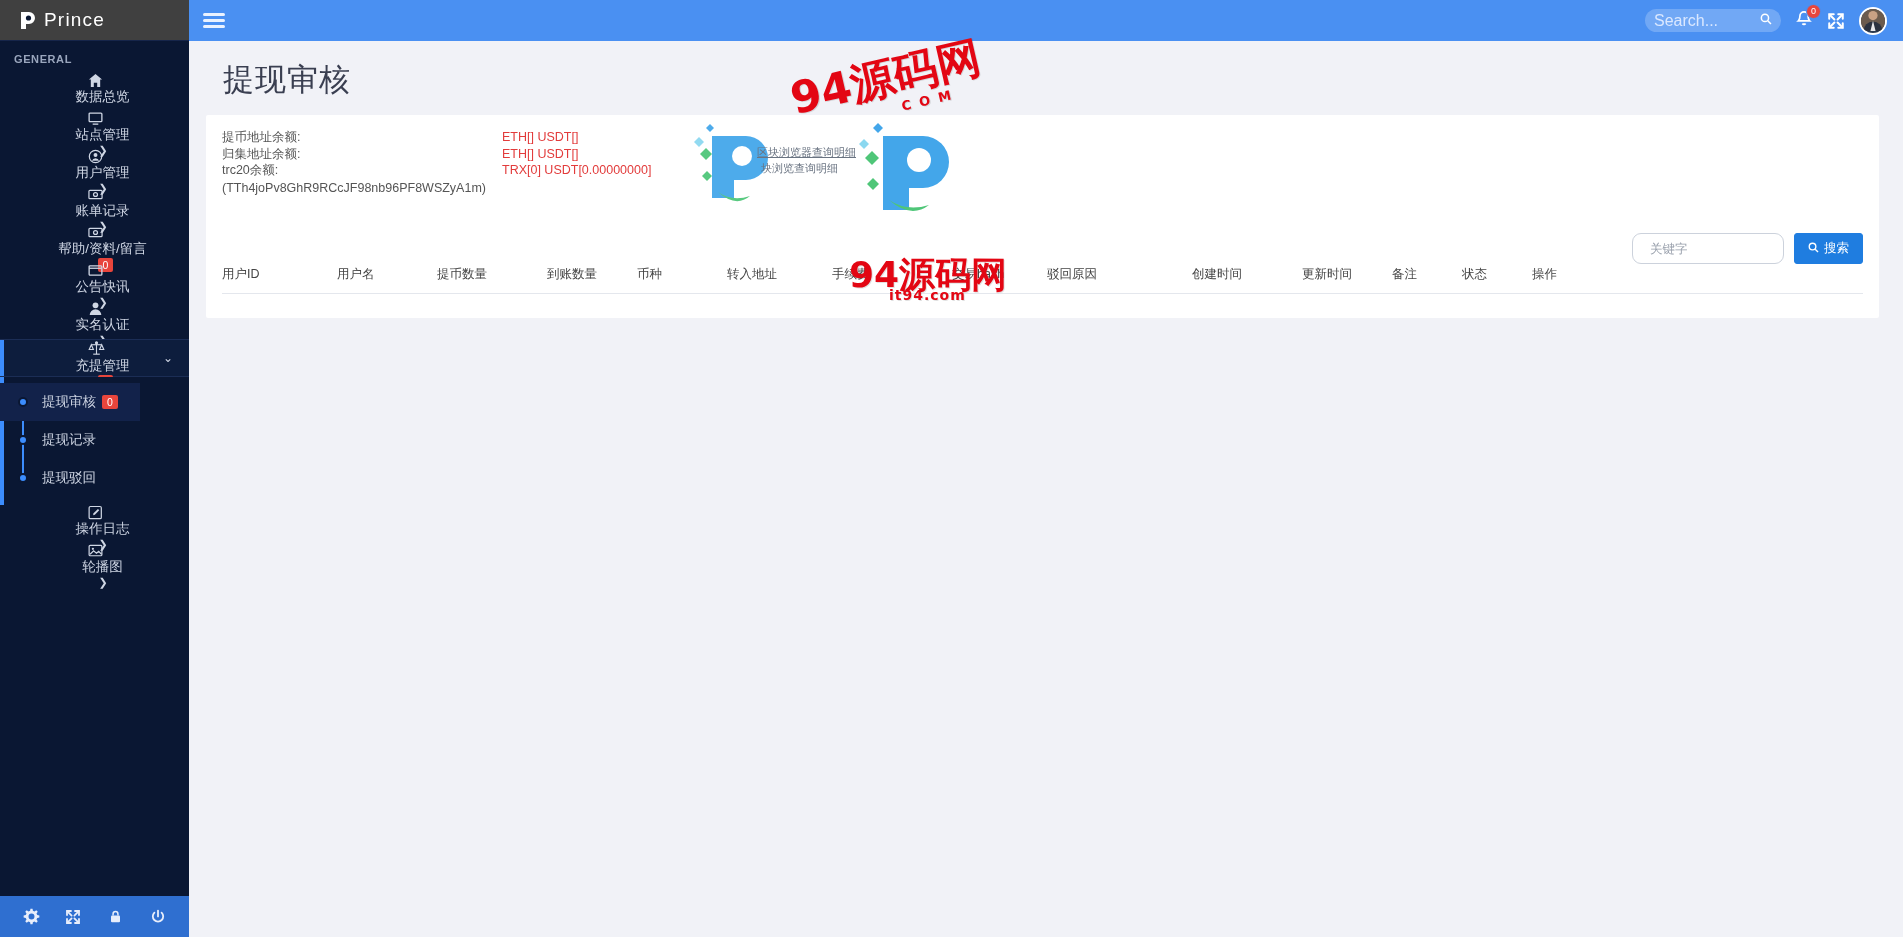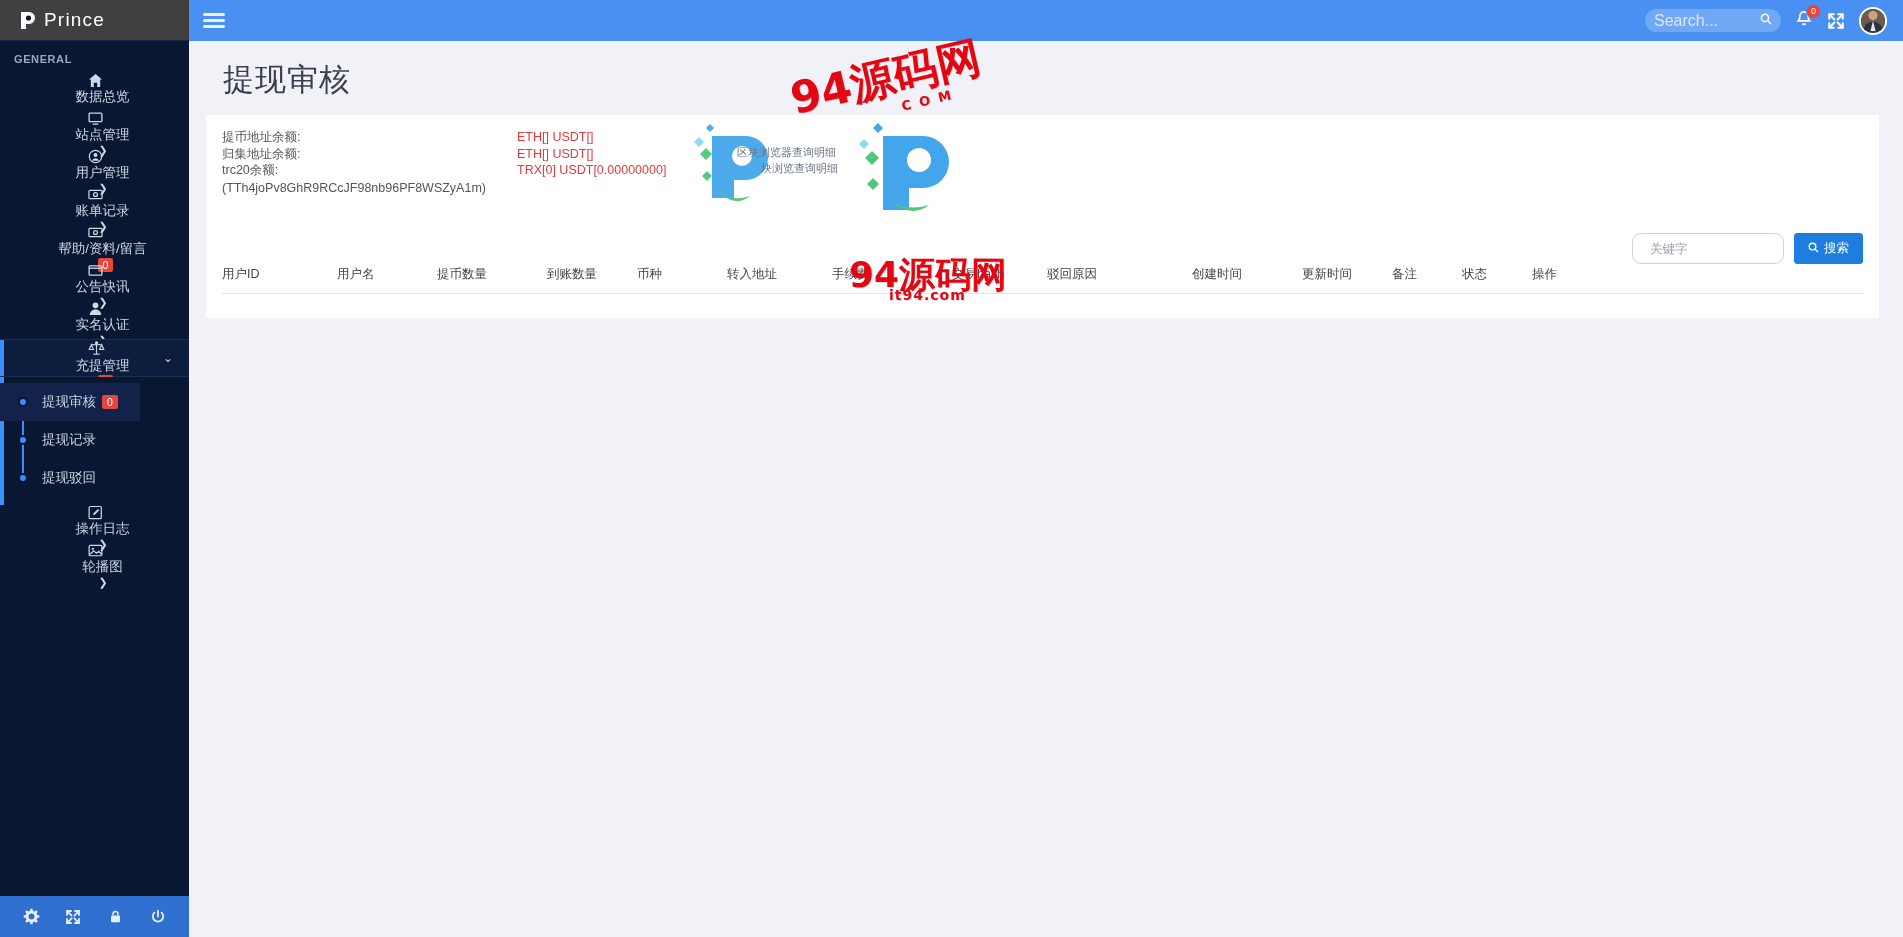--- a/index.html
+++ b/index.html
@@ -158,21 +158,21 @@
     font-size: 31px; color: #3a3f51; font-weight: 400;
     padding: 18px 0 14px 17px; letter-spacing: 1px;
   }
   .panel {
     background: #ffffff; position: relative;
     padding: 14px 16px 24px 16px;
     border-radius: 2px;
     min-height: 195px;
   }
   .bal-rows { font-size: 12.5px; color: #555; line-height: 16.5px; position: relative; }
-  .bal-row { display: flex; gap: 15px; }
+  .bal-row { display: flex; }
   .bal-label { width: 280px; color:#555; }
   .bal-val { color: #e23b3b; }
   .bal-addr { color: #555; margin-top: 1px; }
 
   .search-area {
     position: absolute; right: 16px; top: 118px;
     display: flex; align-items: stretch;
   }
   .kw-input {
     width: 152px; height: 31px;
@@ -531,20 +531,20 @@
           <path d="M24 20 h40 a26 26 0 0 1 0 52 h-14 v22 h-26 z" fill="#2f9de8"></path>
           <circle cx="60" cy="44" r="12" fill="#ffffff"></circle>
           <path d="M6 42 l7-7 7 7 -7 7 z" fill="#3cc06a"></path>
           <path d="M0 28 l5-5 5 5 -5 5 z" fill="#7fd4ef"></path>
           <path d="M14 12 l5-5 5 5 -5 5 z" fill="#2f9de8"></path>
           <path d="M8 68 l6-6 6 6 -6 6 z" fill="#3cc06a"></path>
           <path d="M30 84 q18 12 40 5 q-18 14 -40 -5 z" fill="#3cc06a"></path>
         </svg>
       </div>
 
-      <div class="wm wm-small" style="left:548px; top:104px;">区块浏览器查询明细</div>
+      <div class="wm wm-small" style="left:568px; top:104px;text-decoration:underline;">区块浏览器查询明细</div>
       <div class="wm wm-small" style="left:572px; top:120px;">块浏览查询明细</div>
 
       <div class="wm wm-red" style="left:660px; top:210px; font-size:36px;">94源码网</div>
       <div class="wm wm-red" style="left:700px; top:246px; font-size:14px; letter-spacing:1px;">it94.com</div>
     </div>
   </section>
 </div>
 
 </body></html>

